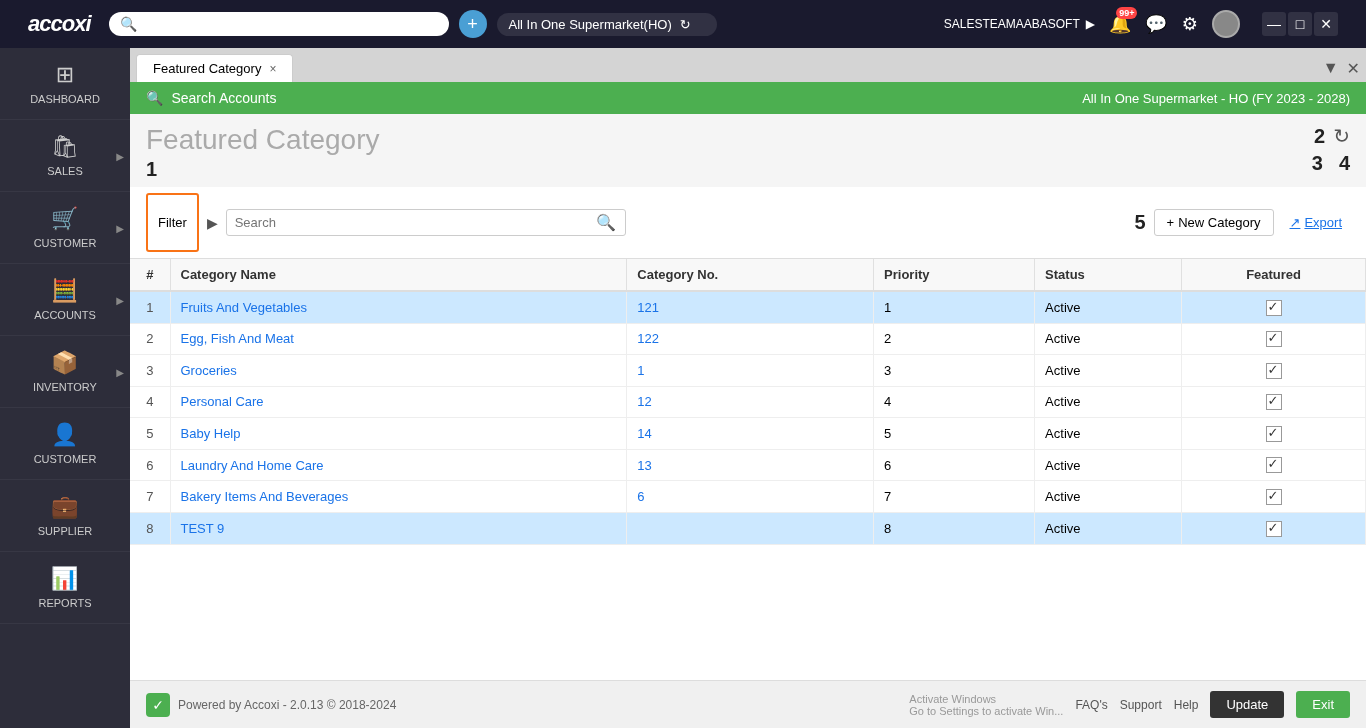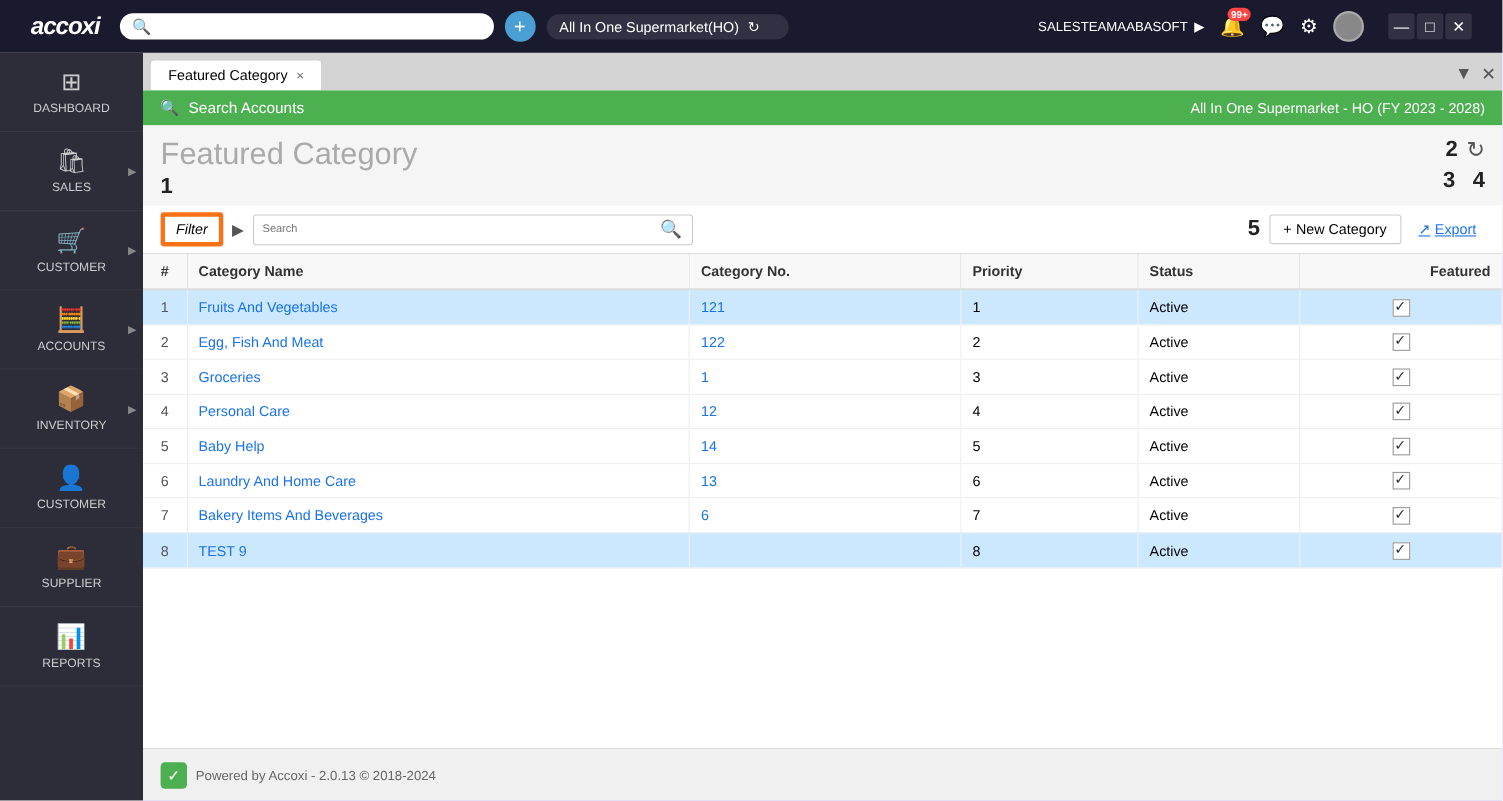--- a/index.html
+++ b/index.html
@@ -192,39 +192,38 @@
       display: flex;
       align-items: center;
       padding: 6px 16px;
       background: white;
       gap: 8px;
       border-bottom: 1px solid #ddd;
       flex-shrink: 0;
     }
     .filter-btn {
       background: none;
-      border: 4px solid #f97316;
-      padding: 4px 10px;
+      border: 2px solid #f97316;
+      padding: 20px 10px;
       cursor: pointer;
       font-size: 13px;
       border-radius: 3px;
-      font-style: italic;
     }
     .filter-arrow { color: #555; cursor: pointer; font-size: 14px; }
     .search-field {
       display: flex;
       align-items: center;
       border: 1px solid #ccc;
       border-radius: 3px;
       padding: 3px 8px;
       gap: 6px;
       flex: 1;
       max-width: 400px;
     }
-    .search-field input { border: none; outline: none; font-size: 10px; width: 100%; }
+    .search-field input { border: none; outline: none; font-size: 13px; width: 100%; }
     .toolbar-right { margin-left: auto; display: flex; align-items: center; gap: 8px; }
     .new-cat-btn {
       display: flex;
       align-items: center;
       gap: 4px;
       border: 1px solid #ccc;
       padding: 5px 12px;
       cursor: pointer;
       background: white;
       font-size: 13px;
@@ -255,21 +254,21 @@
       text-align: left;
       font-weight: 600;
       color: #333;
       border-bottom: 2px solid #ddd;
       border-right: 1px solid #e0e0e0;
       position: sticky;
       top: 0;
       z-index: 1;
     }
     thead th:first-child { width: 40px; text-align: center; }
-    thead th.featured-col { text-align: right; }
+    thead th.featured-col { text-align: center; }
     tbody tr { border-bottom: 1px solid #eee; }
     tbody tr.selected { background: #cce8ff; }
     td { padding: 7px 10px; border-right: 1px solid #eee; }
     td:first-child { text-align: center; color: #555; }
     td.cat-name { color: #1a73e8; cursor: pointer; }
     td.cat-no { color: #1a73e8; cursor: pointer; }
     td.featured-cell { text-align: center; }
     .checkbox-sim {
       display: inline-block;
       width: 16px; height: 16px;
@@ -561,16 +560,27 @@
         </table>
       </div>
 
     </div>
 
     <div class="footer">
       <div class="footer-left">
         <div class="footer-logo">✓</div>
         <span>Powered by Accoxi - 2.0.13 © 2018-2024</span>
       </div>
+      <div class="footer-right">
+        <span style="font-size:11px;color:#999;">
+          <span>Activate Windows</span><br>
+          <span>Go to Settings to activate Win...</span>
+        </span>
+        <a class="footer-link">FAQ's</a>
+        <a class="footer-link">Support</a>
+        <a class="footer-link">Help</a>
+        <button class="btn-update">Update</button>
+        <button class="btn-exit">Exit</button>
+      </div>
     </div>
 
   </div>
 </div>
 
 </body></html>

